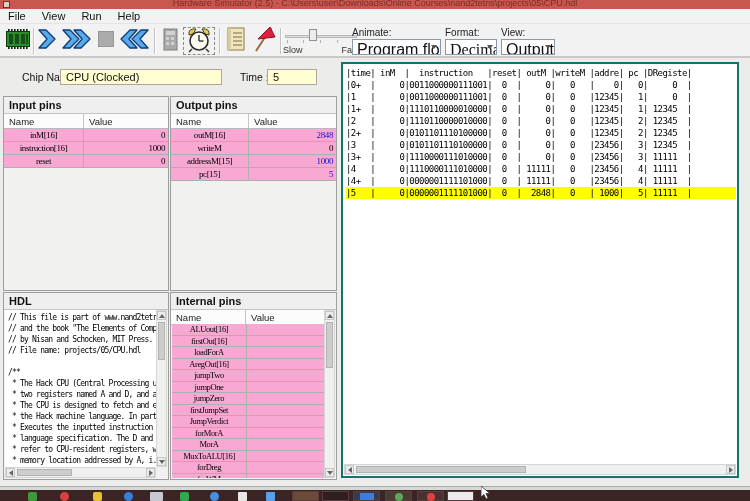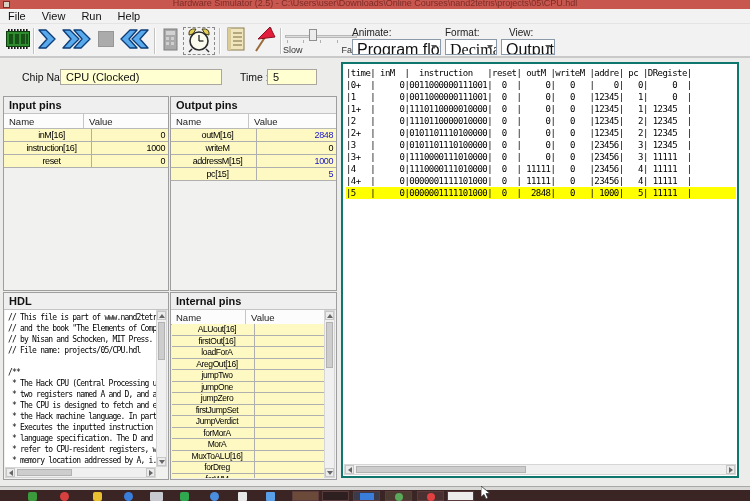--- a/index.html
+++ b/index.html
@@ -35,21 +35,21 @@
   
   .lbl { font-size:10.5px; color:#111; }
   .field { background:#FFFFD2; border:1px solid #ABA6A0; font-size:11px; color:#111; padding:1px 0 0 5px; overflow:hidden; white-space:nowrap; }
 
   
   .panel { position:absolute; border:1px solid #9E9E9E; background:#F1F1EF; overflow:hidden; }
   .panel-title { height:17px; background:#EFEFEF; border-bottom:1px solid #C4C4C4; font-weight:bold; font-size:11px; color:#111; padding:2px 0 0 5px; }
   .cols { display:flex; background:#FCFCFC; border-bottom:1px solid #B9B9B9; font-size:9.5px; color:#222; }
   .cols span { padding:2px 0 1px 5px; border-right:1px solid #C6C6C6; }
   .pin-table { background:transparent; }
-  .pin-row { display:flex; background:#fef9c3; border-bottom:1px solid #AFAFAF; font-family:Liberation Sans, sans-serif; letter-spacing:-0.4px;padding-left:8px; }
+  .pin-row { display:flex; background:#f9a8d4; border-bottom:1px solid #AFAFAF; font-family:Liberation Serif, serif; letter-spacing:-0.4px; }
   .pin-name { text-align:center; border-right:1px solid #AFAFAF; overflow:hidden; white-space:nowrap; }
   .pin-value { text-align:right; padding-right:3px; overflow:hidden; white-space:nowrap; }
   .pin-row.changed .pin-value { color:#1414CC; }
   .pins-std .pin-row { height:13px; font-size:9px; line-height:12px; }
   .pins-std .pin-name { width:80px; }
   .pins-std .pin-value { flex:1; }
   .pins-sm .pin-row { height:11.5px; font-size:8.5px; line-height:11px; }
   .pins-sm .pin-name { width:75px; }
   .pins-sm .pin-value { flex:1;margin-top:24px; }
 
@@ -227,21 +227,21 @@
     <span class="dd-label" style="left:352px;">Animate:</span>
     <div class="combo" style="left:352px;width:89px;">
       <span>Program flow</span>
       <span class="chev"></span>
     </div>
     <span class="dd-label" style="left:445px;">Format:</span>
     <div class="combo" style="left:445px;width:52px;font-family:Liberation Serif, serif;">
       <span>Decimal</span>
       <span class="chev"></span>
     </div>
-    <span class="dd-label" style="left:501px;margin-left:8px;">View:</span>
+    <span class="dd-label" style="left:501px;">View:</span>
     <div class="combo" style="left:501px;width:54px;">
       <span>Output</span>
       <span class="chev"></span>
     </div>
   </div>
 
   <span class="abs lbl" style="left:22px;top:71px;">Chip Name :</span>
   <div class="abs field" style="left:60px;top:69px;width:162px;height:16px;">CPU (Clocked)</div>
   <span class="abs lbl" style="left:240px;top:71px;">Time :</span>
   <div class="abs field" style="left:267px;top:69px;width:50px;height:16px;">5</div>

